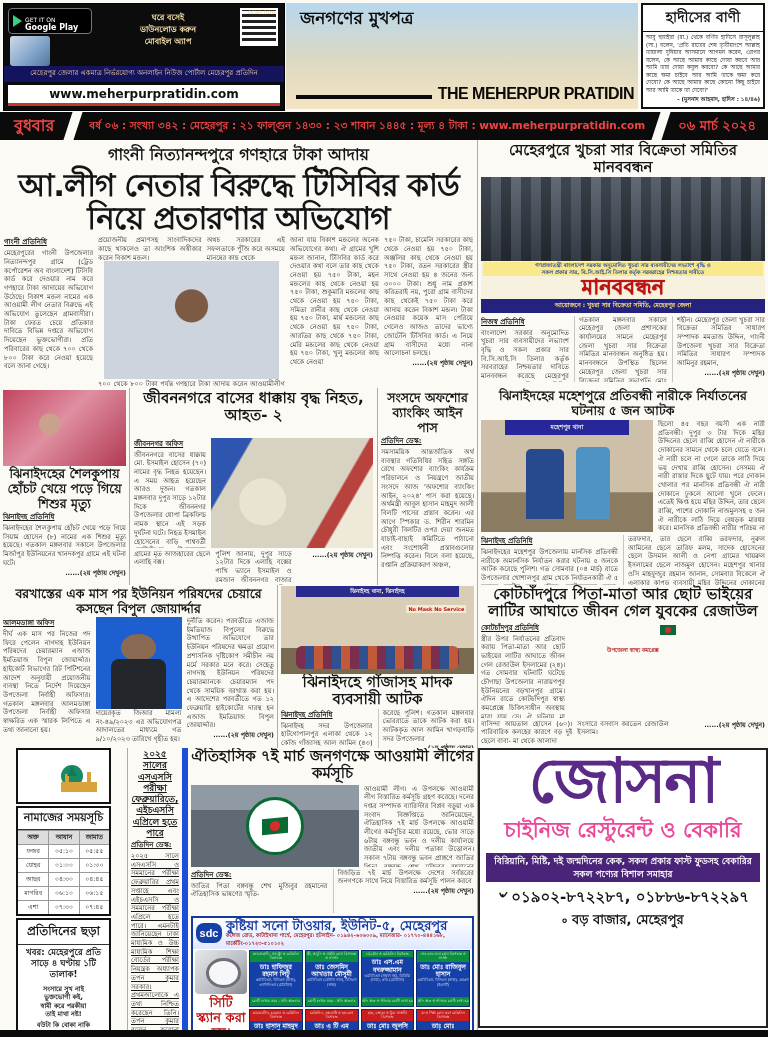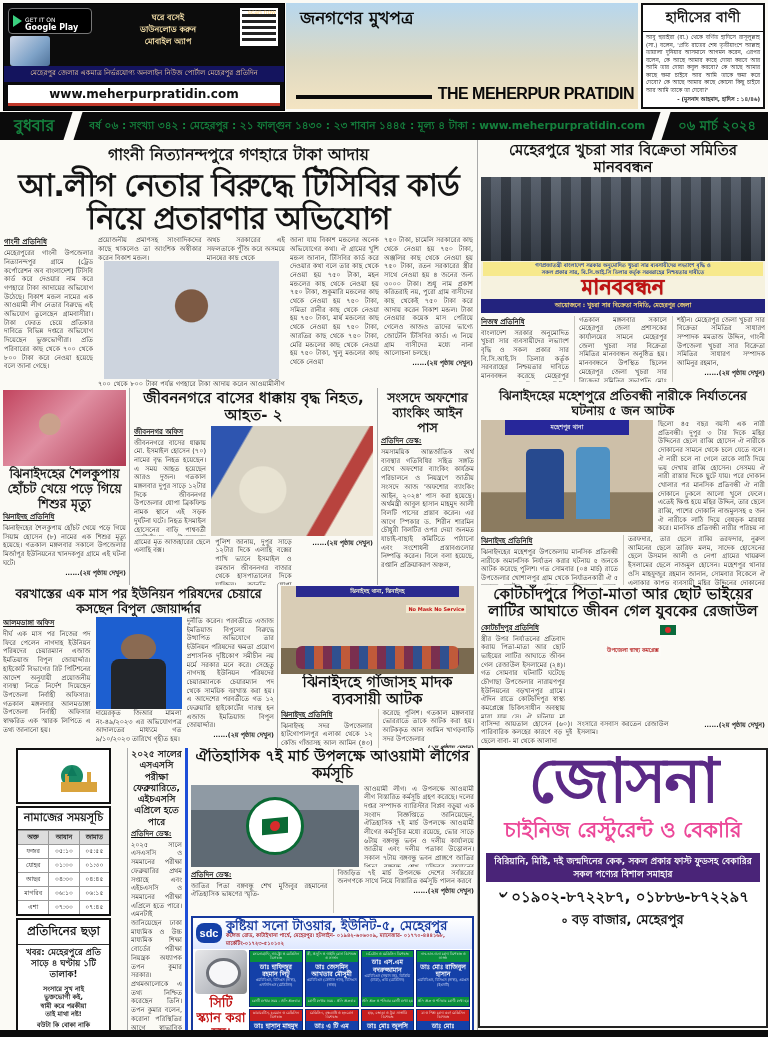--- a/index.html
+++ b/index.html
@@ -30,21 +30,21 @@
   .mh-tagline{font-size:17px;font-weight:bold;color:#0a0a0a;padding:2px 0 0 14px;}
   .mh-title{font-size:50px;font-weight:bold;color:#050505;text-align:center;line-height:1.05;letter-spacing:-2px;margin-top:-4px;}
   .mh-foot{position:absolute;left:10px;right:4px;bottom:6px;display:flex;align-items:flex-end;}
   .mh-rule{flex:1;height:4px;background:#0a0a0a;margin-bottom:4px;}
   .mh-sub{font-size:16px;font-weight:bold;color:#0a0a0a;letter-spacing:-.5px;padding-left:6px;font-family:"Liberation Sans",sans-serif;}
   .hadith-box{position:absolute;left:641px;top:3px;width:124px;height:106px;background:#fff;border:2px solid #111;box-sizing:border-box;overflow:hidden;}
   .hadith-title{font-size:14px;font-weight:bold;text-align:center;border-bottom:1px solid #111;padding:1px 0;}
   .hadith-body{font-size:5.6px;text-align:justify;padding:2px 3px 0 3px;line-height:1.35;}
   .hadith-src{font-size:5.6px;font-weight:bold;text-align:right;padding:1px 3px;}
   
-  .dateline{position:absolute;left:0;top:112px;width:768px;height:28px;background:#0b0b0b;color:#15803d;
+  .dateline{position:absolute;left:0;top:112px;width:768px;height:28px;background:#0b0b0b;color:#ef4444;
             display:flex;align-items:center;}
   .dl-day{font-size:16px;font-weight:bold;padding:0 14px;}
   .dl-sep{width:10px;height:28px;background:#fbfaf5;transform:skewX(-18deg);}
   .dl-info{flex:1;font-size:10.5px;font-weight:bold;text-align:center;}
   .dl-date{font-size:13px;font-weight:bold;padding:0 12px;}
   
   .row{position:absolute;left:0;width:768px;}
   .hl-xl{font-size:31px;font-weight:bold;text-align:center;line-height:1.05;letter-spacing:-1px;}
   .kicker{font-size:16px;font-weight:bold;text-align:center;}
   .hl-l{font-size:15px;font-weight:bold;text-align:center;line-height:1.15;}
@@ -75,21 +75,21 @@
   .bfoot{background:#23237e;color:#ffe27a;font-size:6px;font-weight:bold;text-align:center;padding:1.5px 0;}
   .manob-body{display:flex;gap:5px;height:66px;margin-top:3px;overflow:hidden;}
   .manob-body>div{flex:1;overflow:hidden;}
   
   .rowB{top:388px;height:197px;}
   .shoil{left:0;top:0;width:130px;height:197px;padding:2px 3px;border-right:1px solid #aaa;}
   .ph-child{height:76px;background:
      radial-gradient(circle at 38% 45%,#caa18c 0 12%,transparent 13%),
      linear-gradient(135deg,#c2455f,#e08fa2 45%,#b03a52);}
   .jibon{left:130px;top:0;width:248px;height:197px;padding:2px 4px;border-right:1px solid #aaa;}
-  .jb-mid{display:flex;gap:5px;height:110px;margin-top:1px;overflow:hidden;}
+  .jb-mid{display:flex;gap:5px;height:110px;margin-top:13px;overflow:hidden;}
   .jb-c1{width:72px;overflow:hidden;}
   .ph-jibon{flex:1;background:
      radial-gradient(circle at 32% 58%,#e8e3d2 0 18%,transparent 19%),
      linear-gradient(120deg,#2e55b0 0 18%,#d8d2c2 19% 70%,#b8433e 71% 78%,#efe9da 79%);}
   .jb-bot{display:flex;gap:5px;height:52px;margin-top:2px;overflow:hidden;}
   .jb-bot>div{flex:1;overflow:hidden;}
   .songsad{left:378px;top:0;width:100px;height:197px;padding:2px 3px;border-right:1px solid #aaa;}
   .mohesh{left:478px;top:0;width:290px;height:197px;padding:0 3px;}
   .mh-main{display:flex;gap:5px;height:112px;margin-top:2px;overflow:hidden;}
   .ph-mohesh{width:172px;position:relative;background:linear-gradient(180deg,#cdbfa8 0 64%,#8b7b60 65% 100%);}
@@ -131,21 +131,21 @@
   .namaj{border:2px solid #111;box-sizing:border-box;background:#fff;margin-bottom:2px;}
   .nm-title{font-size:11px;font-weight:bold;text-align:center;border-bottom:1px solid #333;padding:1px 0;}
   .nm-grid{display:grid;grid-template-columns:1fr 1fr 1fr;font-size:6.2px;text-align:center;}
   .nm-grid span{border-top:1px solid #999;border-left:1px solid #999;padding:1px 0;}
   .nm-grid span:nth-child(3n+1){border-left:none;}
   .nm-h{font-weight:bold;background:#ddd;}
   .chhora{border:2px solid #111;box-sizing:border-box;background:#fff;height:132px;overflow:hidden;}
   .ch-title{font-size:12px;font-weight:bold;text-align:center;border-bottom:1px solid #333;padding:2px 0;}
   .ch-head{font-size:8.6px;font-weight:bold;text-align:center;padding:2px 3px;line-height:1.3;}
   .ch-p{font-size:6.4px;font-weight:bold;text-align:center;white-space:pre-line;line-height:1.35;margin:2px 0;}
-  .ssc{left:128px;top:0;width:60px;height:282px;padding:1px 3px;border-right:3px solid #1d4ed8;}
+  .ssc{left:128px;top:0;width:60px;height:282px;padding:1px 3px;border-right:6px solid #1d4ed8;text-decoration:underline;}
   .hl-s{font-size:9px;font-weight:bold;text-align:center;line-height:1.25;}
   .midcol{left:188px;top:0;width:290px;height:282px;padding:0 3px;border-right:1px solid #aaa;}
   .m7-row{display:flex;gap:5px;height:82px;margin-top:2px;overflow:hidden;}
   .ph-m7{width:168px;position:relative;background:linear-gradient(180deg,#8f9aa4 0 30%,#5f6a74 31% 100%);}
   .al-logo{position:absolute;left:50%;top:50%;transform:translate(-50%,-50%);width:52px;height:52px;border-radius:50%;
            background:#fff;border:3px solid #0a6a34;display:flex;align-items:center;justify-content:center;}
   .al-flag{width:26px;height:16px;background:#0a6a34;position:relative;transform:skewY(-6deg);}
   .al-flag:before{content:"";position:absolute;left:8px;top:3px;width:10px;height:10px;border-radius:50%;background:#d92c2c;}
   .m7-txt{flex:1;overflow:hidden;}
   .m7-bot{display:flex;gap:5px;height:44px;margin-top:2px;overflow:hidden;}
@@ -466,21 +466,21 @@
 
     <div class="sect ssc">
       <div class="hl-s">২০২৫ সালের এসএসসি পরীক্ষা ফেব্রুয়ারিতে, এইচএসসি এপ্রিলে হতে পারে</div>
       <div class="byline">প্রতিদিন ডেস্ক:</div>
       <div class="txt" style="height:190px;overflow:hidden;">২০২৫ সালে এসএসসি ও সমমানের পরীক্ষা ফেব্রুয়ারির প্রথম সপ্তাহে এবং এইচএসসি ও সমমানের পরীক্ষা এপ্রিলে হতে পারে। এমনটাই জানিয়েছেন ঢাকা মাধ্যমিক ও উচ্চ মাধ্যমিক শিক্ষা বোর্ডের পরীক্ষা নিয়ন্ত্রক অধ্যাপক তপন কুমার সরকার। প্রথমআলোকে এ তথ্য নিশ্চিত করেছেন তিনি। তপন কুমার বলেন, করোনা পরিস্থিতির আগে স্বাভাবিক সময়ে যেভাবে এসএসসি পরীক্ষা হতো সেভাবে আয়োজন করতে চাই। আগামী বছর ফেব্রুয়ারিতে এসএসসি এবং এপ্রিলের শুরুতে এইচএসসি পরীক্ষা আয়োজনের চেষ্টা করা হচ্ছে।</div>
 
     </div>
 
     <div class="sect midcol">
       <div>
-        <div class="hl-l">ঐতিহাসিক ৭ই মার্চ উপলক্ষে আওয়ামী লীগের কর্মসূচি</div>
+        <div class="hl-l">ঐতিহাসিক ৭ই মার্চ জনগণক্ষে আওয়ামী লীগের কর্মসূচি</div>
         <div class="m7-row">
           <div class="photo ph-m7">
             <div class="al-logo">
               <div class="al-flag"></div>
             </div>
           </div>
           <div class="m7-txt">
             <div class="txt">আওয়ামী লীগ। এ উপলক্ষে আওয়ামী লীগ বিস্তারিত কর্মসূচি গ্রহণ করেছে। দলের দপ্তর সম্পাদক ব্যারিস্টার বিপ্লব বড়ুয়া এক সংবাদ বিজ্ঞপ্তিতে জানিয়েছেন, ঐতিহাসিক ৭ই মার্চ উপলক্ষে আওয়ামী লীগের কর্মসূচির মধ্যে রয়েছে, ভোর সাড়ে ৬টায় বঙ্গবন্ধু ভবন ও দলীয় কার্যালয়ে জাতীয় এবং দলীয় পতাকা উত্তোলন। সকাল ৭টায় বঙ্গবন্ধু ভবন প্রাঙ্গণে জাতির পিতা বঙ্গবন্ধু শেখ মুজিবুর রহমানের প্রতিকৃতিতে</div>
           </div>
         </div>

